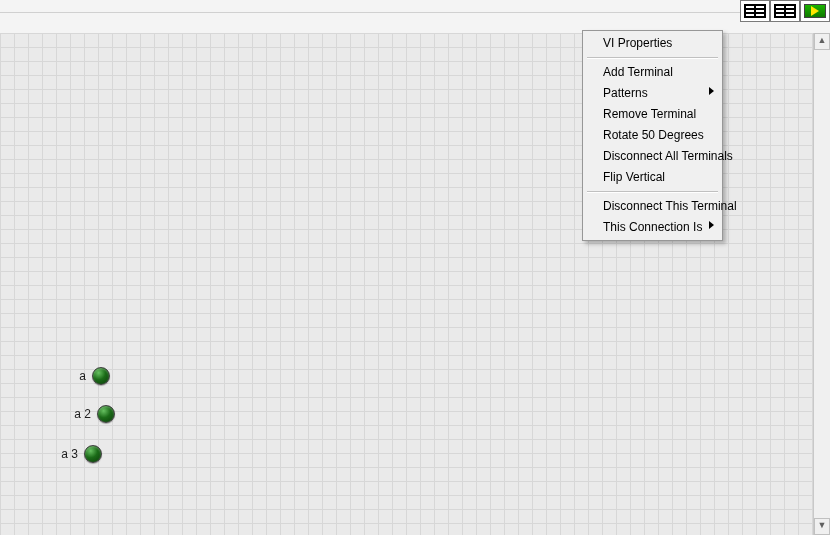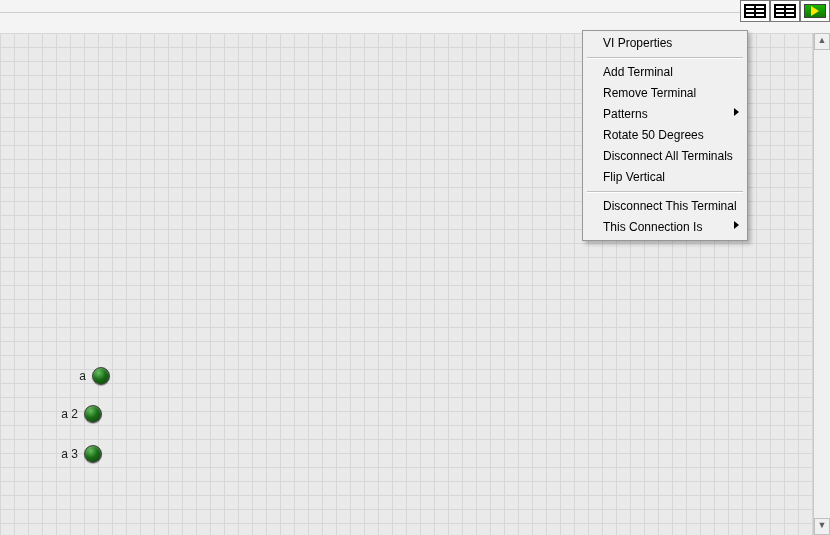--- a/index.html
+++ b/index.html
@@ -130,21 +130,21 @@
     background: radial-gradient(circle at 35% 30%, #66c060 0%, #1b6b18 45%, #0a3a08 100%);
     border:1px solid #404040;
     box-shadow: 0 1px 1px rgba(0,0,0,0.3), inset 0 1px 2px rgba(255,255,255,0.3);
   }
 
   
   .menu {
     position:absolute;
     top:30px;
     left: 582px;
-    width: 166px;
+    width: 141px;
     background:#f0f0f0;
     border:1px solid #979797;
     box-shadow: 3px 3px 4px rgba(0,0,0,0.25);
     padding:2px;
     box-sizing:border-box;
     z-index:10;
   }
   .menu-item {
     padding:3px 18px 3px 18px;
     color:#000;
@@ -197,44 +197,44 @@
     <div class="g"></div>
       <div class="arrow"></div>
   </div>
 </div>
 
 <div class="canvas">
   <div class="led-row" style="left:66px; top:334px;">
     <span class="led-label">a</span>
     <span class="led"></span>
   </div>
-  <div class="led-row" style="left:58px; top:372px;">
+  <div class="led-row" style="left:71px; top:372px;">
     <span class="led-label">a 2</span>
     <span class="led"></span>
   </div>
   <div class="led-row" style="left:58px; top:412px;justify-content:space-between;">
     <span class="led-label">a 3</span>
     <span class="led"></span>
   </div>
 </div>
 
 <div class="vscroll">
   <div class="btn up"></div>
   <div class="btn down"></div>
 </div>
 
 <div class="menu">
   <div class="menu-item">VI Properties</div>
   <div class="menu-sep"></div>
   <div class="menu-item">Add Terminal</div>
-  <div class="menu-item">Remove Terminal</div>
   <div class="menu-item">
     <span>Patterns</span>
     <span class="sub"></span>
   </div>
+  <div class="menu-item">Remove Terminal</div>
   <div class="menu-item">Rotate 50 Degrees</div>
   <div class="menu-item">Disconnect All Terminals</div>
   <div class="menu-item">Flip Vertical</div>
   <div class="menu-sep"></div>
   <div class="menu-item">Disconnect This Terminal</div>
   <div class="menu-item">
     <span>This Connection Is</span>
     <span class="sub"></span>
   </div>
 </div>

